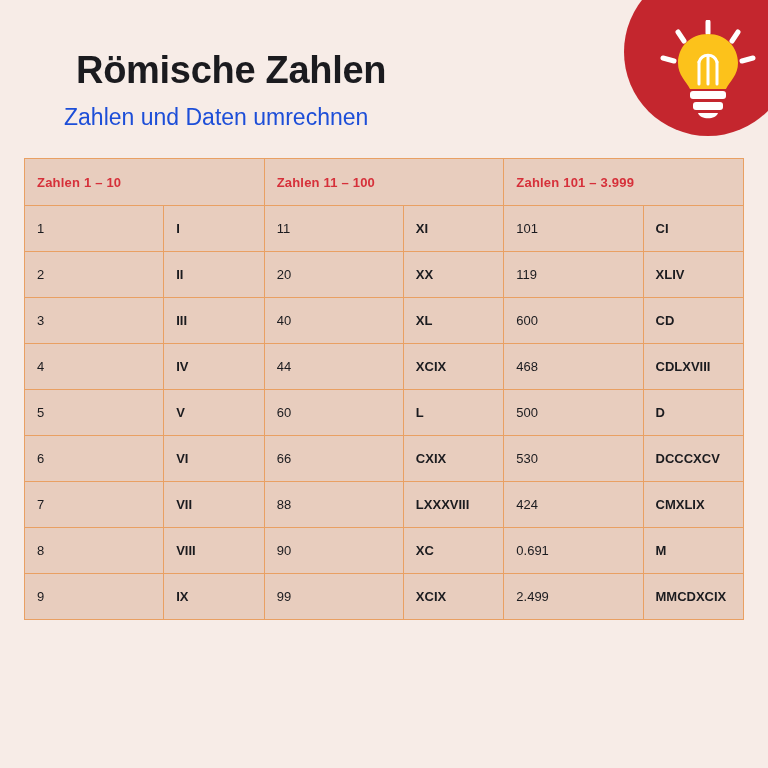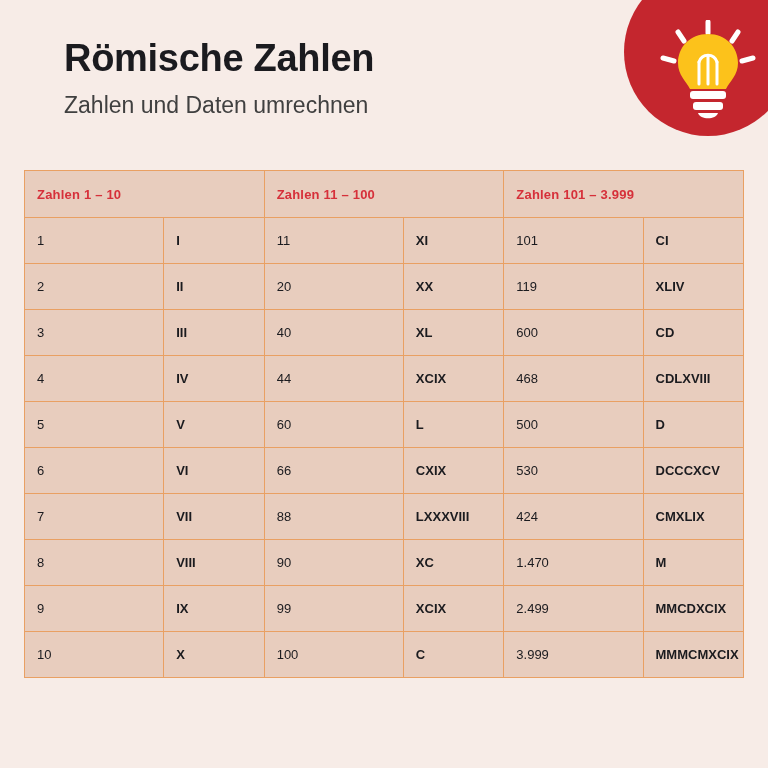--- a/index.html
+++ b/index.html
@@ -19,26 +19,26 @@
   .header {
     position: absolute;
     top: 38px;
     left: 64px;
   }
   .title {
     font-size: 38px;
     font-weight: bold;
     color: #1b1b1f;
     letter-spacing: -0.3px;
-    margin: 0;
+    margin: 12px;
     line-height: 1.1;
   }
   .subtitle {
     font-size: 23px;
-    color: #404040;
+    color: #1d4ed8;
     margin: 12px 0 0 0;
     font-weight: 400;
     line-height: 1.2;
   }
 
   
   .badge {
     position: absolute;
     top: -32px;
     right: -24px;
@@ -49,21 +49,21 @@
   }
   .badge svg {
     position: absolute;
     left: 34px;
     top: 52px;
   }
 
   
   .table-wrap {
     position: absolute;
-    top: 170px;
+    top: 158px;
     left: 24px;
     width: 720px;
   }
   table {
     border-collapse: collapse;
     width: 100%;
     table-layout: fixed;
     background: #e8cdbe;
   }
   td, th {
@@ -209,34 +209,26 @@
         <td>88</td>
         <td class="roman">LXXXVIII</td>
         <td>424</td>
         <td class="roman">CMXLIX</td>
       </tr>
       <tr>
         <td>8</td>
         <td class="roman">VIII</td>
         <td>90</td>
         <td class="roman">XC</td>
-        <td>1.470</td>
+        <td>0.691</td>
         <td class="roman">M</td>
       </tr>
       <tr>
         <td>9</td>
         <td class="roman">IX</td>
         <td>99</td>
         <td class="roman">XCIX</td>
         <td>2.499</td>
         <td class="roman">MMCDXCIX</td>
       </tr>
-      <tr>
-        <td>10</td>
-        <td class="roman">X</td>
-        <td>100</td>
-        <td class="roman">C</td>
-        <td>3.999</td>
-        <td class="roman">MMMCMXCIX</td>
-      </tr>
     </tbody>
   </table>
 </div>
 
 </body></html>

